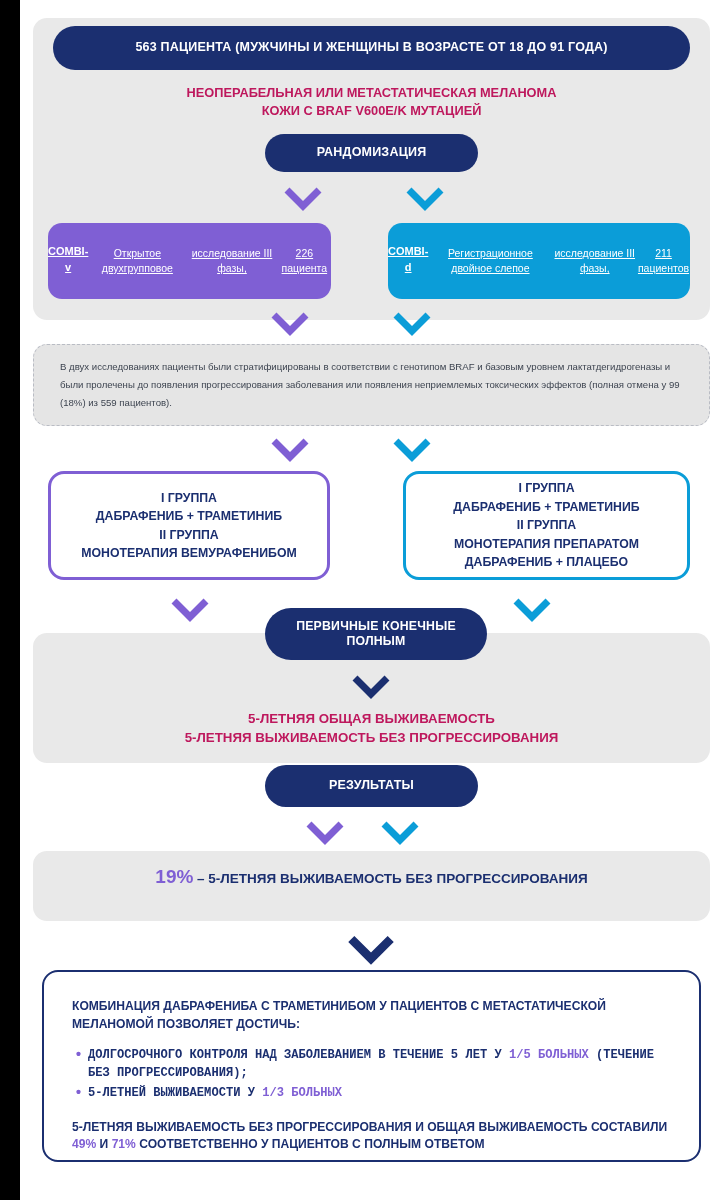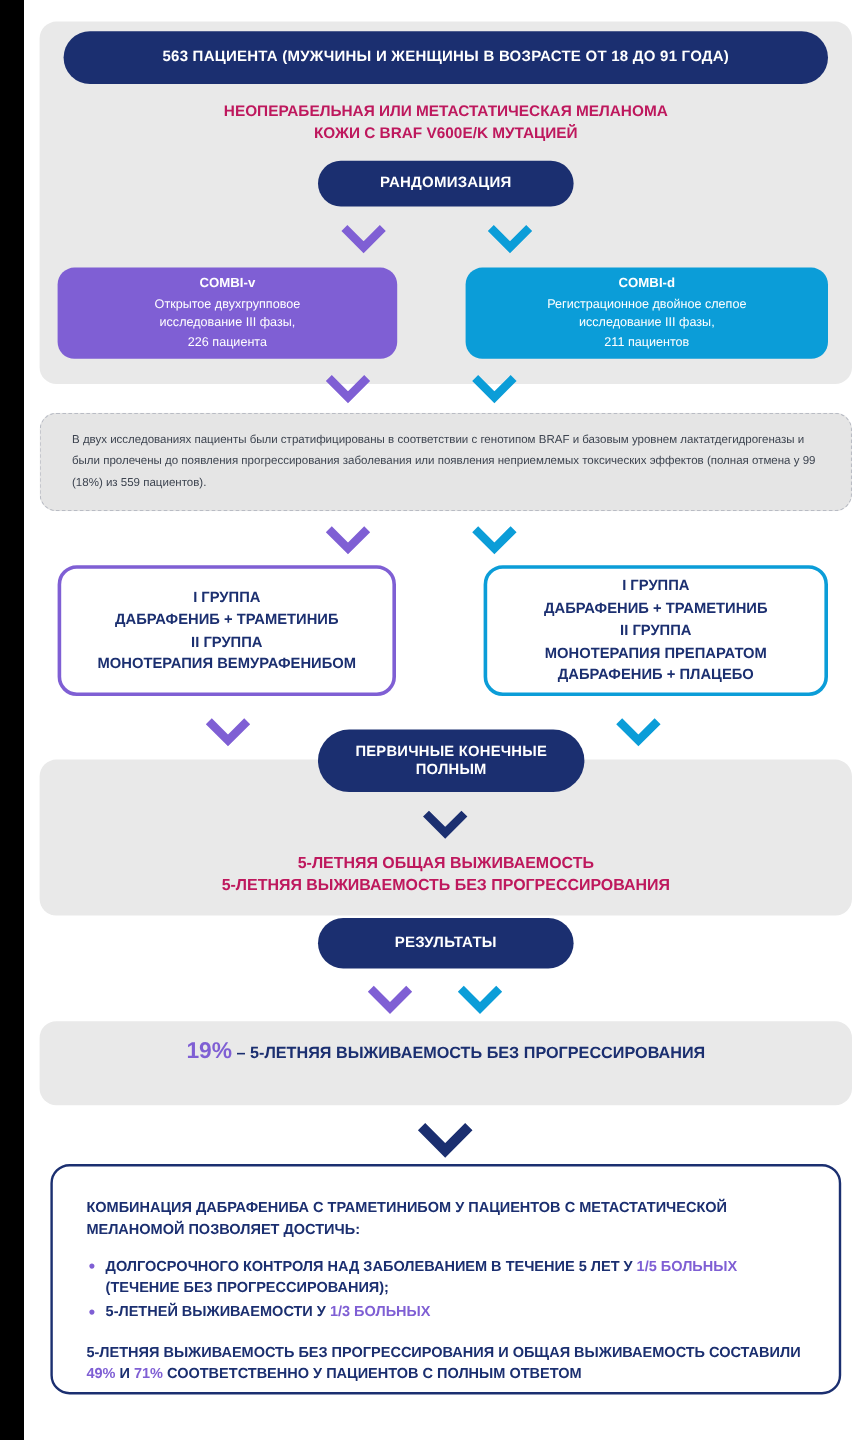--- a/index.html
+++ b/index.html
@@ -62,25 +62,25 @@
   }
   .chev svg { display: block; width: 100%; height: 100%; }
 
   
   .study-box {
     position: absolute;
     border-radius: 14px;
     color: #ffffff;
     text-align: center;
     display: flex;
-    flex-direction: column;
     align-items: center;
     justify-content: center;
     line-height: 1.45;
     font-size: 10.5px;
+    text-decoration: underline;
   }
   .study-box .sb-title { font-weight: bold; font-size: 11px; margin-bottom: 2px; }
   .study-purple { background: #7f5fd4; }
   .study-cyan   { background: #0b9dd8; }
 
   
   .note-box {
     position: absolute;
     border: 1px dashed #b9bcc4;
     border-radius: 14px;
@@ -141,20 +141,21 @@
     color: #1b2f70;
     font-weight: bold;
     font-size: 12.1px;
     line-height: 1.45;
   }
   .conclusion .intro { margin: 0 0 14px 0; }
   .conclusion ul {
     margin: 0 0 16px 0;
     padding-left: 16px;
     list-style: none;
+    font-family: Liberation Mono, monospace;
   }
   .conclusion li {
     position: relative;
     margin-bottom: 3px;
   }
   .conclusion li::before {
     content: "\2022";
     position: absolute;
     left: -14px;
     color: #7f5fd4;

